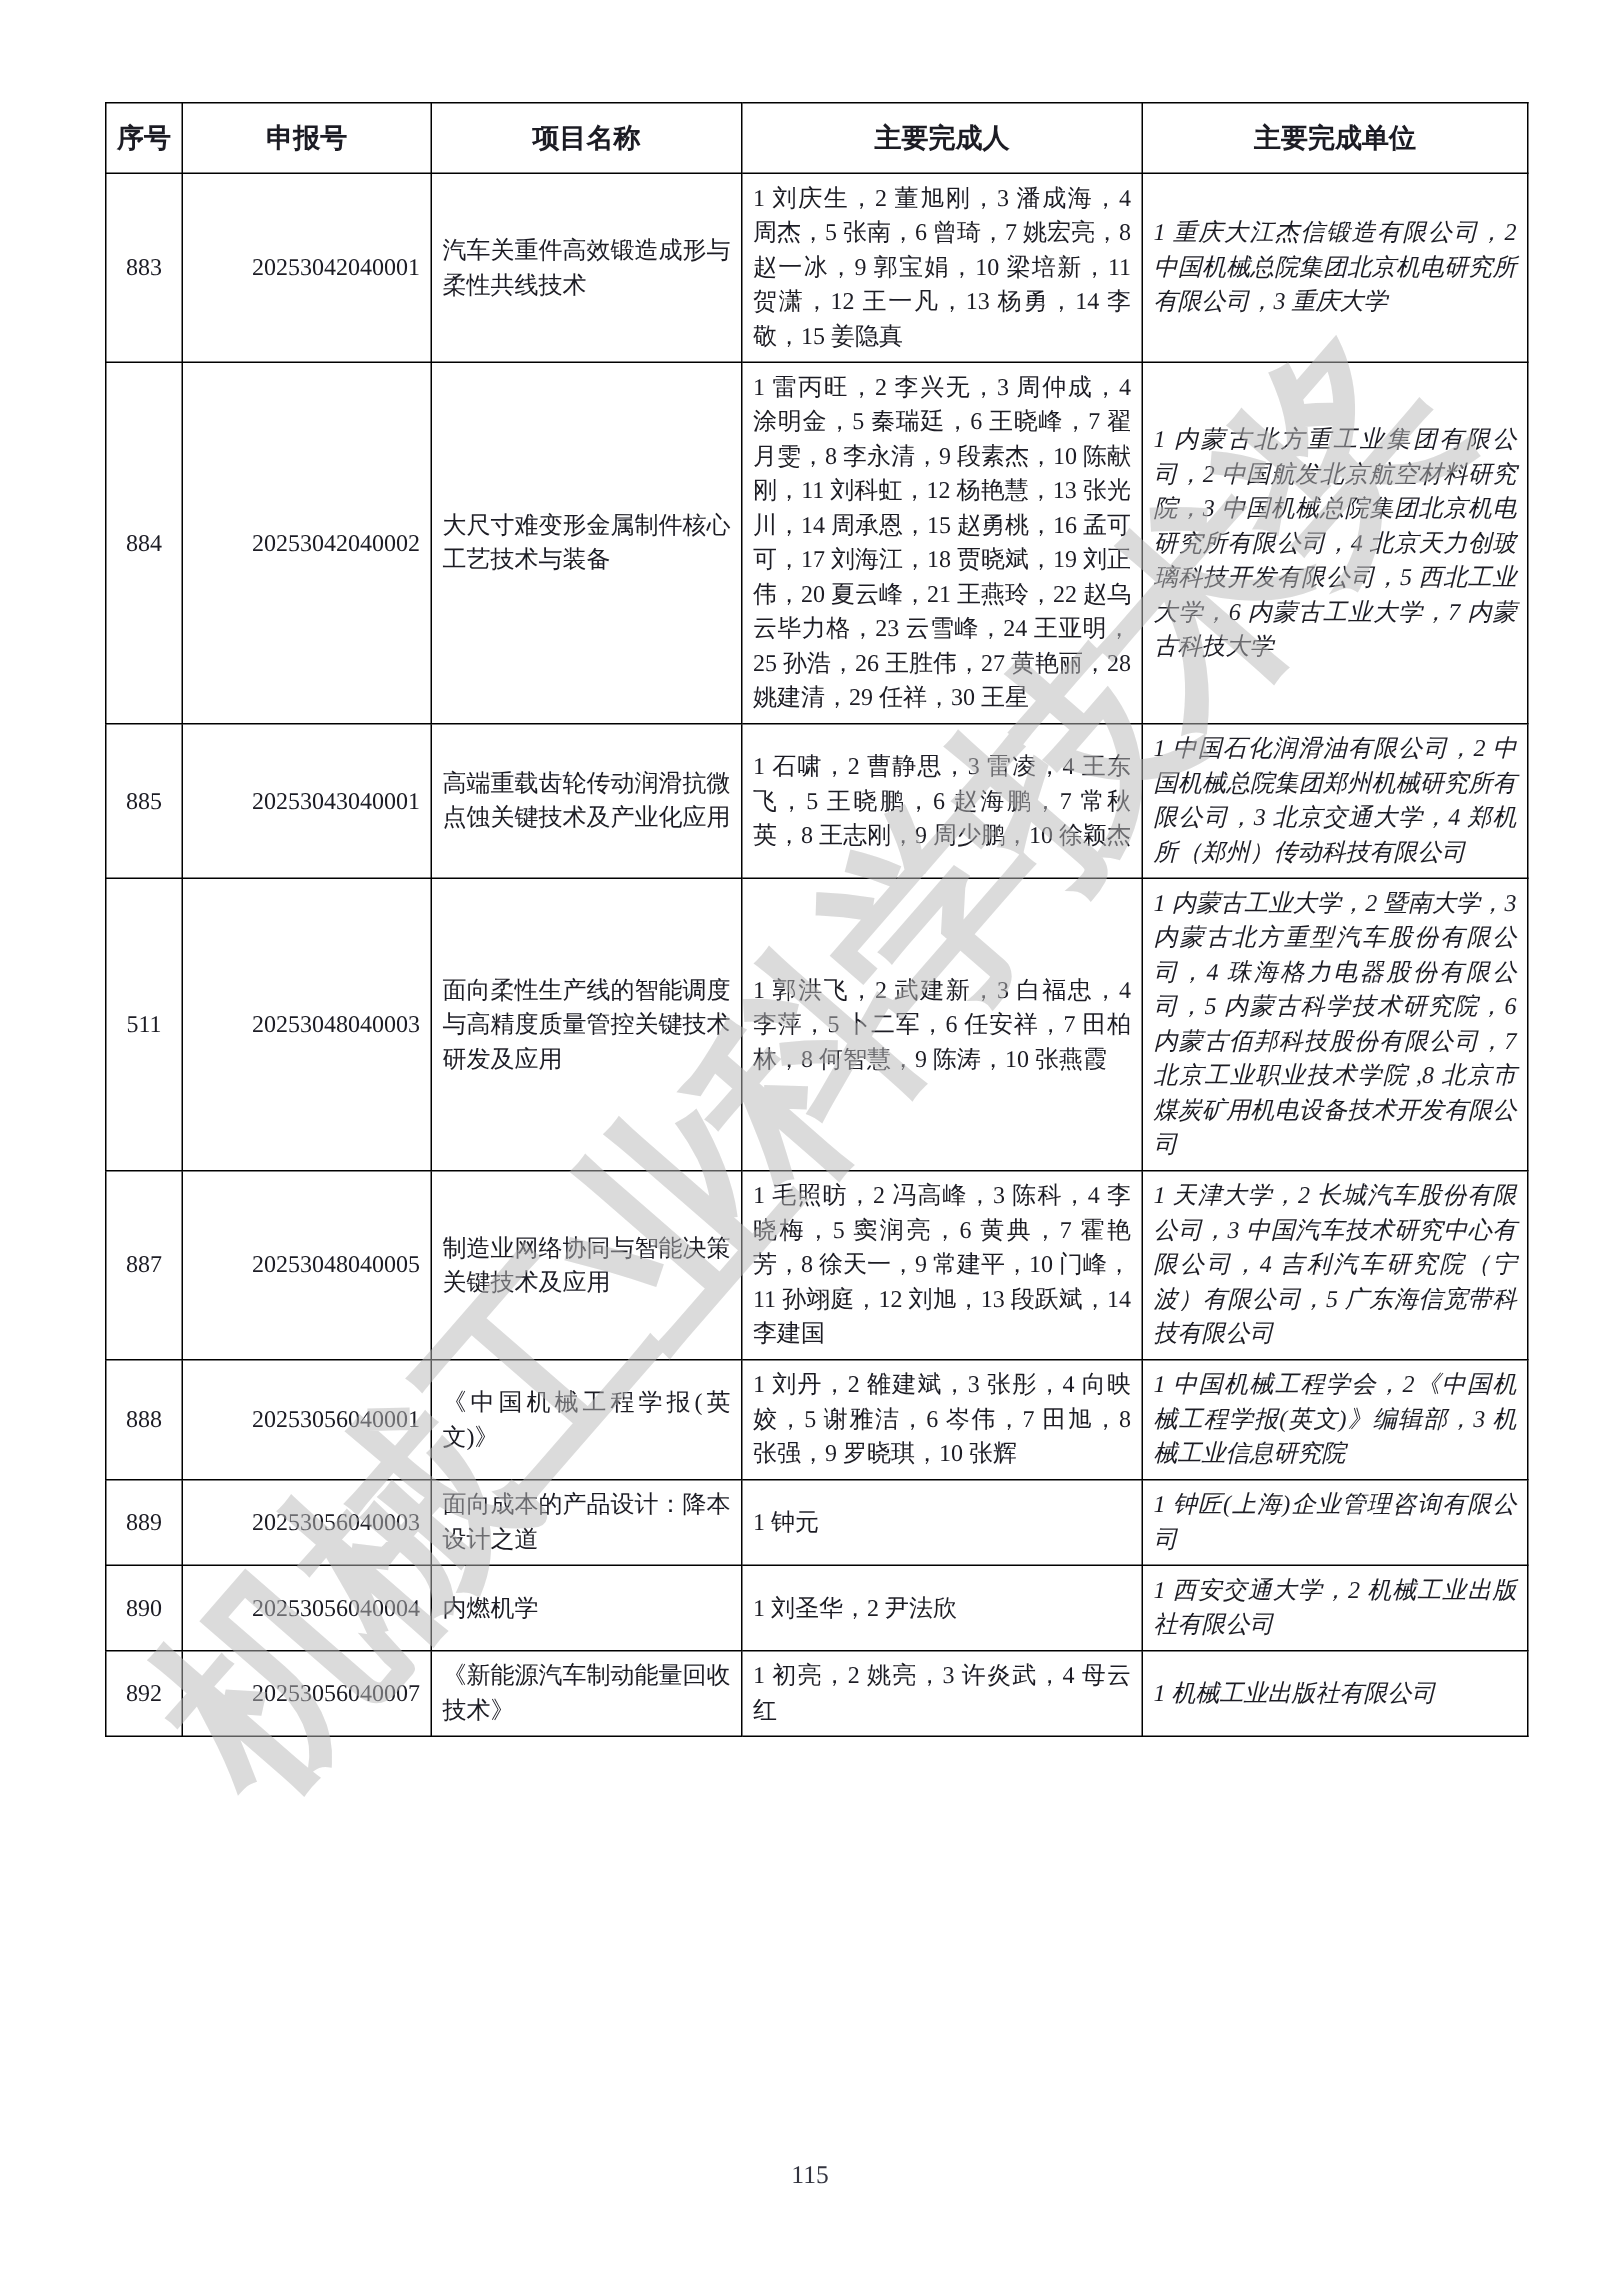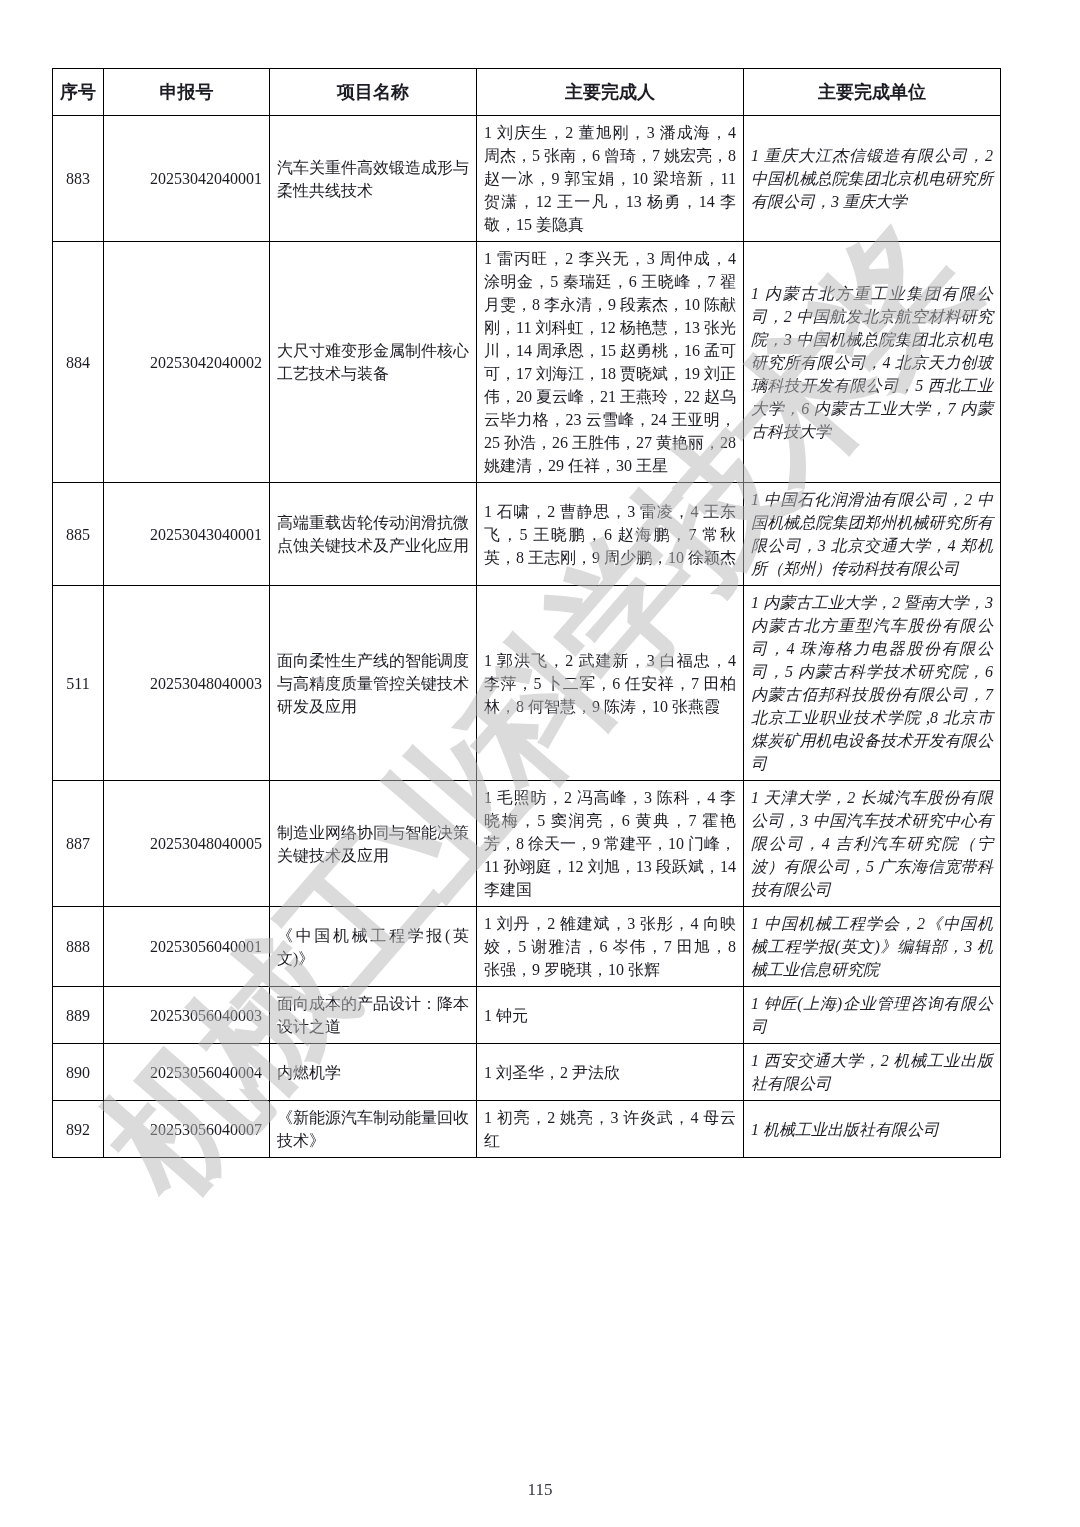--- a/index.html
+++ b/index.html
@@ -2,21 +2,21 @@
 <html><head>
 <meta charset="utf-8">
 <style>
   html,body { margin:0; padding:0; background:#ffffff; }
   .page {
     position:relative; width:1080px; height:1527px; background:#ffffff;
     overflow:hidden; color:#1c1c24;
     font-family:"Liberation Serif","DejaVu Serif",serif;
   }
   table.award {
-    position:absolute; left:52px; top:68px; width:948px;
+    position:absolute; left:70px; top:68px; width:948px;
     border-collapse:collapse; table-layout:fixed;
   }
   .award th, .award td { border:1.5px solid #000; }
   .award th {
     font-weight:bold; font-size:18px; height:42px;
     text-align:center; vertical-align:middle; padding:2px 4px;
   }
   .award td {
     font-size:16px; line-height:23px; padding:5px 7px;
     vertical-align:middle; word-break:break-all;
@@ -28,21 +28,21 @@
   td.c-units  { text-align:justify;font-style:italic; }
   .watermark {
     position:absolute; left:535px; top:715px;
     transform:translate(-50%,-50%) rotate(-49deg);
     font-size:145px; letter-spacing:-10px; font-weight:700;
     color:#b9b9b9; opacity:0.5; white-space:nowrap;
     pointer-events:none; z-index:5;
   }
   .page-number {
     position:absolute; left:0; right:0; top:1440px;
-    text-align:center; font-size:17px; color:#33343f;margin-top:40px;
+    text-align:center; font-size:17px; color:#33343f;
   }
 </style>
 </head>
 <body>
 
 <div class="page">
 
   <table class="award">
     <colgroup>
       <col style="width:51px">

